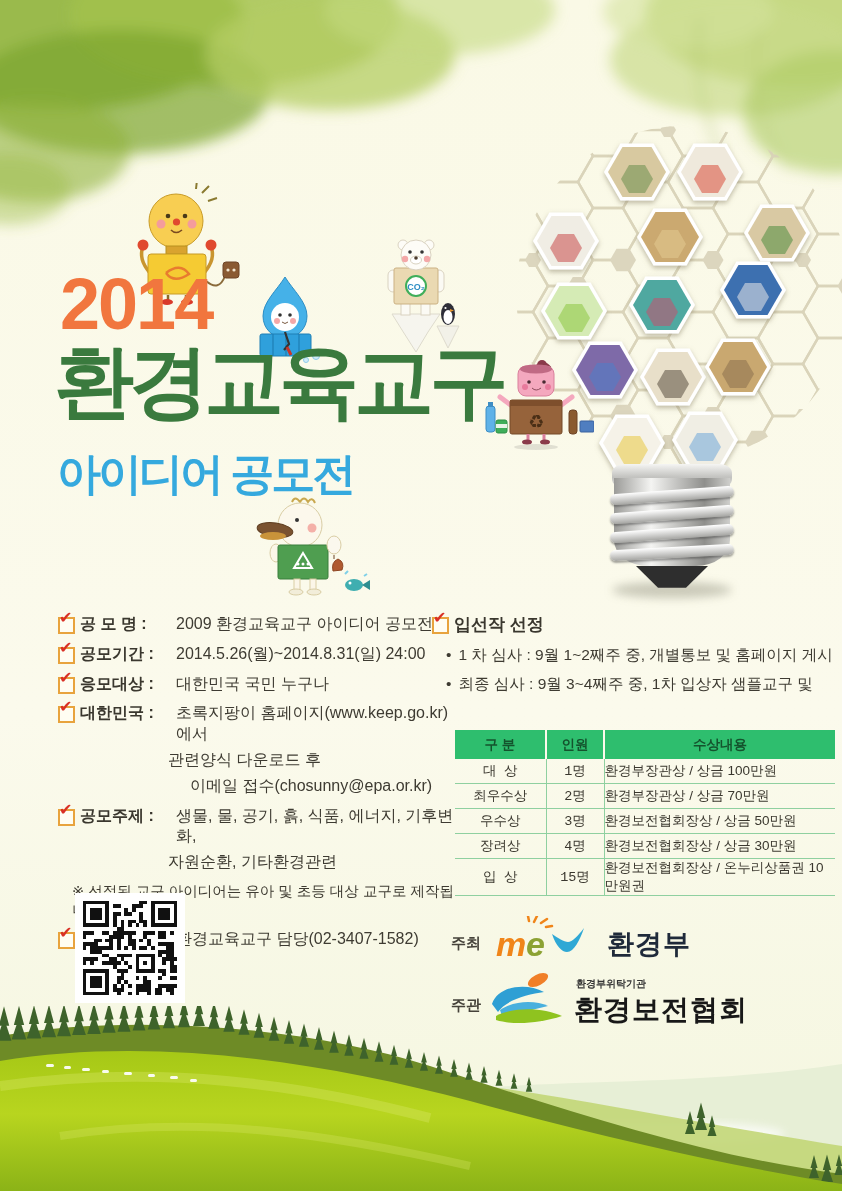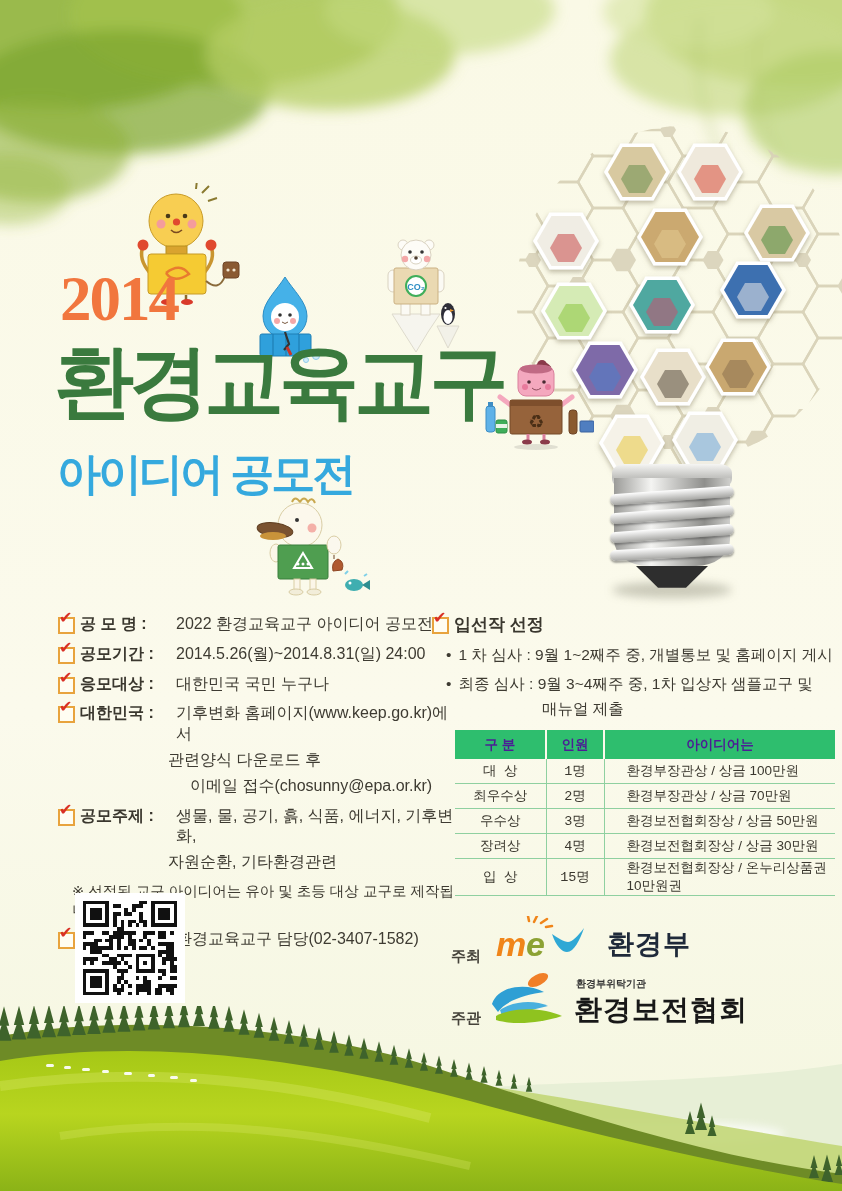--- a/index.html
+++ b/index.html
@@ -3,21 +3,21 @@
 <meta charset="utf-8">
 <style>
   html,body{margin:0;padding:0;}
   body{font-family:"Liberation Sans","DejaVu Sans",sans-serif;background:#e8e8dd;}
   #poster{position:relative;width:842px;height:1191px;margin:0 auto;overflow:hidden;
     background:linear-gradient(180deg,#FAF9E6 0%,#FBFAEC 60%,#F4F6DF 100%);color:#3A372E;}
   .abs{position:absolute;}
   svg{display:block;}
 
   
-  #year{left:60px;top:268px;font-size:63px;font-weight:800;letter-spacing:-2px;line-height:1;color:#F1763E;font-family:Liberation Serif, serif;}
+  #year{left:60px;top:268px;font-size:72px;font-weight:800;letter-spacing:-2px;line-height:1;color:#F1763E;}
   #title1{left:54px;top:342px;font-size:80px;font-weight:800;letter-spacing:-5px;line-height:1;color:#3A7A3E;}
   #title2{left:57px;top:452px;font-size:44px;font-weight:800;letter-spacing:-3px;line-height:1;color:#35A9DE;}
 
   
   .chk{position:relative;display:inline-block;width:13px;height:13px;flex:0 0 13px;margin:3px 9px 0 0;}
   .chk .box{position:absolute;left:0;top:0;width:13px;height:13px;border:2px solid #E8A33D;background:#FFFDF2;}
   .chk .mark{position:absolute;left:1px;top:-9px;font-style:normal;font-weight:700;font-size:16px;color:#D93025;}
   #info{left:58px;top:614px;width:400px;font-size:16px;line-height:1.3;}
   .row{display:flex;margin-bottom:9px;}
   .lbl{width:96px;flex:0 0 96px;font-weight:700;white-space:pre;color:#3A372E;}
@@ -27,29 +27,29 @@
   #note{margin:2px 0 9px 14px;font-size:14.5px;color:#3E3B32;}
 
   #selection{left:432px;top:614px;width:406px;font-size:15.5px;line-height:1.3;}
   #sel-head{display:flex;font-size:17px;font-weight:700;margin-bottom:9px;}
   .b-line{display:flex;margin:0 0 9px 14px;color:#3E3B32;}
   .dot{margin-right:7px;}
   .b2{margin:-4px 0 9px 110px;color:#3E3B32;}
 
   
   #awards{left:455px;top:730px;width:380px;border-collapse:collapse;font-size:13.5px;color:#3A372E;}
-  #awards th{background:#2EBE6E;color:#4c1d95;font-weight:700;height:27px;border-left:2px solid #FBFAEC;}
+  #awards th{background:#2EBE6E;color:#14532d;font-weight:700;height:27px;border-left:2px solid #FBFAEC;}
   #awards th:first-child{border-left:none;}
   #awards td{height:24px;border-bottom:1px solid #8FD0A0;border-left:1px solid #8FD0A0;padding:0 4px;}
   #awards td:first-child{border-left:none;text-align:center;white-space:pre;}
   #awards td:nth-child(2){text-align:center;font-family:Liberation Mono, monospace;}
-  #awards td:nth-child(3){padding-left:22px;}
+  #awards td:nth-child(3){padding-left:0;}
 
   
-  .sp-label{font-size:15px;font-weight:700;color:#45423A;margin-top:13px;}
+  .sp-label{font-size:15px;font-weight:700;color:#45423A;}
   #host-name{left:607px;top:926px;font-size:27px;font-weight:800;color:#1F2A3A;letter-spacing:1px;}
   #org-sub{left:576px;top:977px;font-size:10px;font-weight:700;color:#333;}
   #org-name{left:574px;top:991px;font-size:28px;font-weight:800;color:#181818;letter-spacing:1px;text-align:center;}
   .logo-m{font:italic 800 34px "Liberation Sans",sans-serif;color:#F08519;}
   .logo-e{font:italic 800 34px "Liberation Sans",sans-serif;color:#8CA233;}
 
   
   #base{left:606px;top:464px;width:132px;height:132px;}
   #base .cap{position:absolute;left:6px;top:0;width:120px;height:24px;border-radius:12px/9px;
     background:linear-gradient(180deg,#F5F5F3,#C2C2BF 55%,#DDDDDA);}
@@ -420,21 +420,21 @@
   <div id="title1" class="abs">환경교육교구</div>
   <div id="title2" class="abs">아이디어 공모전</div>
 
   <div id="info" class="abs">
     <div class="row">
       <span class="chk">
           <i class="box"></i>
           <i class="mark">✔</i>
         </span>
       <span class="lbl">공 모 명 :</span>
-      <span class="val">2022 환경교육교구 아이디어 공모전</span>
+      <span class="val">2009 환경교육교구 아이디어 공모전</span>
     </div>
     <div class="row">
       <span class="chk">
           <i class="box"></i>
           <i class="mark">✔</i>
         </span>
       <span class="lbl">공모기간 :</span>
       <span class="val">2014.5.26(월)~2014.8.31(일) 24:00</span>
     </div>
     <div class="row">
@@ -444,21 +444,21 @@
         </span>
       <span class="lbl">응모대상 :</span>
       <span class="val">대한민국 국민 누구나</span>
     </div>
     <div class="row">
       <span class="chk">
           <i class="box"></i>
           <i class="mark">✔</i>
         </span>
       <span class="lbl">대한민국 :</span>
-      <span class="val">기후변화 홈페이지(www.keep.go.kr)에서</span>
+      <span class="val">초록지팡이 홈페이지(www.keep.go.kr)에서</span>
     </div>
     <div class="cont">관련양식 다운로드 후</div>
     <div class="cont2">이메일 접수(chosunny@epa.or.kr)</div>
     <div class="row">
       <span class="chk">
           <i class="box"></i>
           <i class="mark">✔</i>
         </span>
       <span class="lbl">공모주제 :</span>
       <span class="val">생물, 물, 공기, 흙, 식품, 에너지, 기후변화,</span>
@@ -484,29 +484,28 @@
       <span>입선작 선정</span>
     </div>
     <div class="b-line">
       <span class="dot">•</span>
       <span style="white-space:pre">1 차 심사 :</span>&nbsp;<span>9월 1~2째주 중, 개별통보 및 홈페이지 게시</span>
     </div>
     <div class="b-line">
       <span class="dot">•</span>
       <span style="white-space:pre">최종 심사 :</span>&nbsp;<span>9월 3~4째주 중, 1차 입상자 샘플교구 및</span>
     </div>
-    <div class="b2">매뉴얼 제출</div>
   </div>
 
   <table id="awards" class="abs">
     <thead>
       <tr>
         <th style="width:88px">구  분</th>
         <th style="width:54px">인원</th>
-        <th>아이디어는</th>
+        <th>수상내용</th>
       </tr>
     </thead>
     <tbody>
       <tr>
         <td>대  상</td>
         <td>1명</td>
         <td>환경부장관상 / 상금 100만원</td>
       </tr>
       <tr>
         <td>최우수상</td>

